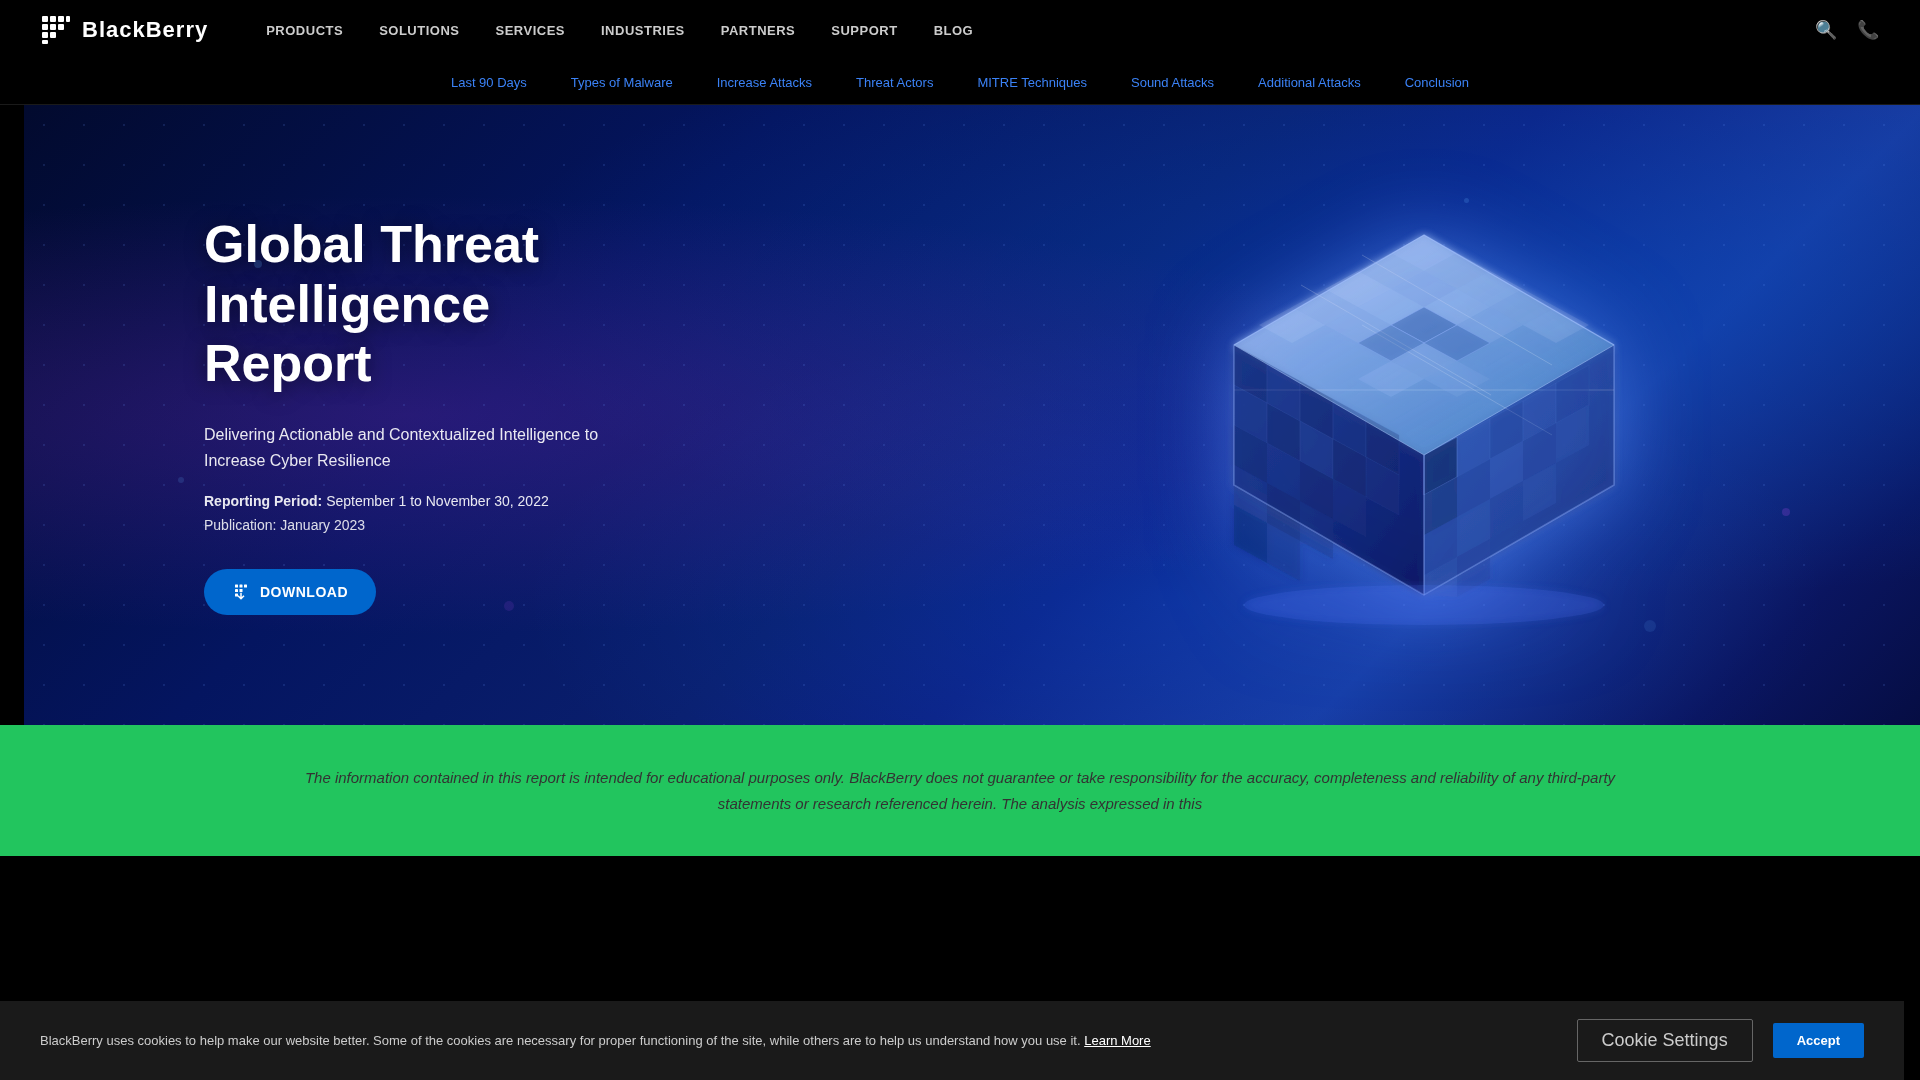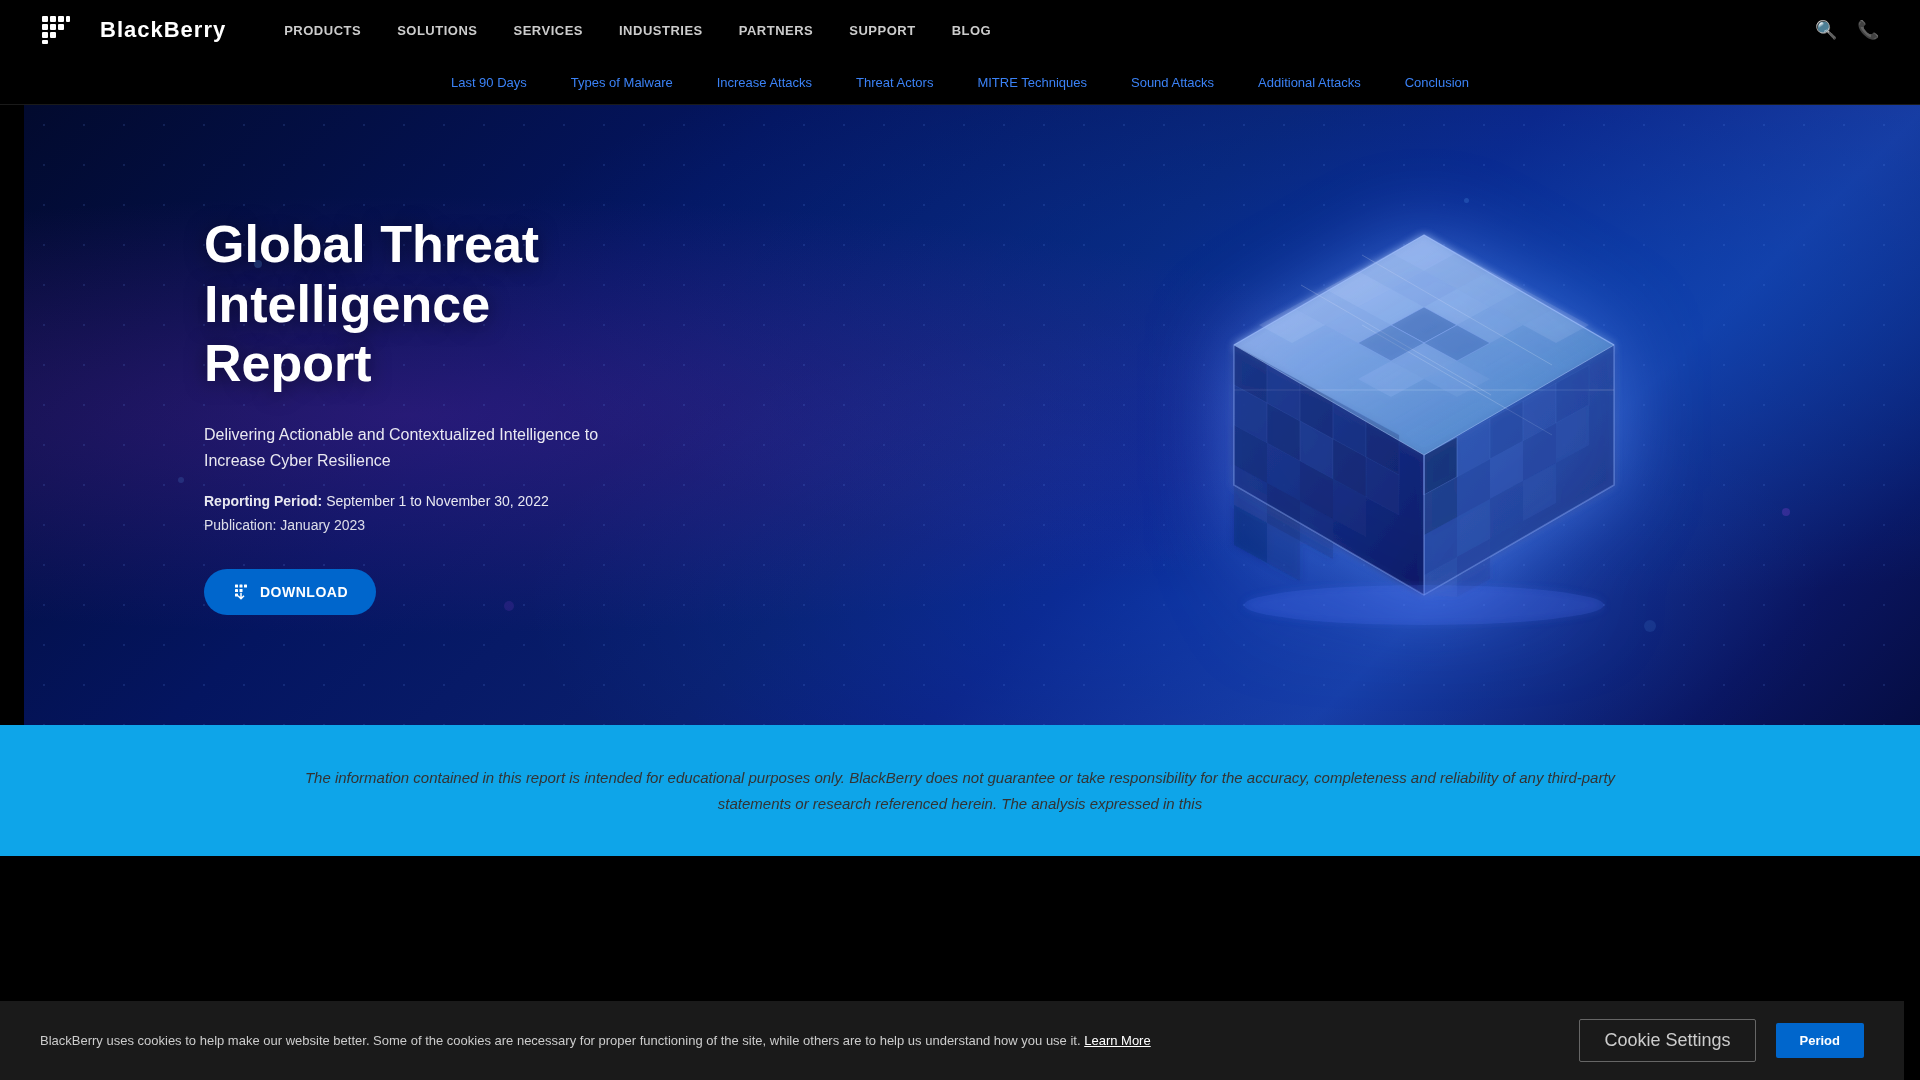--- a/index.html
+++ b/index.html
@@ -11,21 +11,21 @@
       display: flex;
       align-items: center;
       padding: 0 40px;
       height: 60px;
       position: relative;
       z-index: 100;
     }
     .logo {
       display: flex;
       align-items: center;
-      gap: 28px;
+      gap: 10px;
       margin-right: 40px;
     }
     .logo-icon {
       width: 32px;
       height: 32px;
     }
     .logo-text {
       font-size: 22px;
       font-weight: bold;
       color: #fff;
@@ -173,21 +173,21 @@
       height: 480px;
     }
     .cube-svg {
       width: 100%;
       height: 100%;
       filter: drop-shadow(0 0 40px rgba(100, 150, 255, 0.6));
     }
 
     
     .info-section {
-      background: #0ea5e9;
+      background: #22c55e;
       padding: 40px 280px;
       text-align: center;
     }
     .info-text {
       font-size: 15px;
       color: #333;
       line-height: 1.7;
       font-style: italic;
     }
 
@@ -462,14 +462,14 @@
 <section class="info-section">
   <p class="info-text">The information contained in this report is intended for educational purposes only. BlackBerry does not guarantee or take responsibility for the accuracy, completeness and reliability of any third-party statements or research referenced herein. The analysis expressed in this</p>
 </section>
 
 <div class="cookie-banner">
   <div class="cookie-text">
     <span>BlackBerry uses cookies to help make our website better. Some of the cookies are necessary for proper functioning of the site, while others are to help us understand how you use it.</span>
     <a href="#">Learn More</a>
   </div>
   <button class="cookie-settings-btn">Cookie Settings</button>
-  <button class="cookie-accept-btn">Period</button>
+  <button class="cookie-accept-btn">Accept</button>
 </div>
 
 </body></html>

